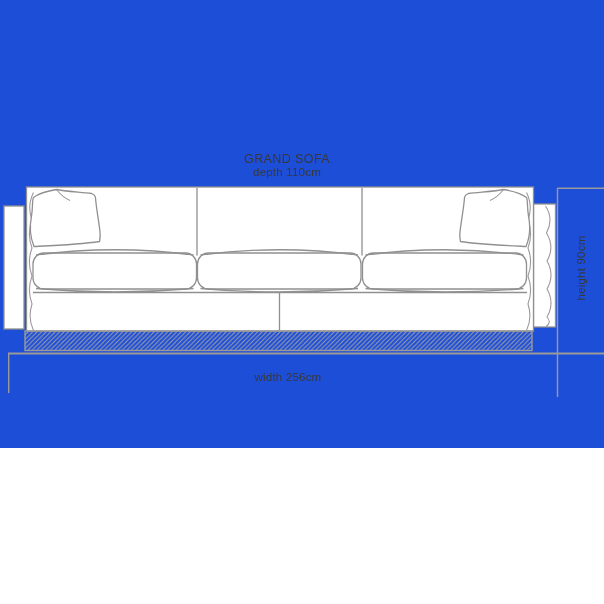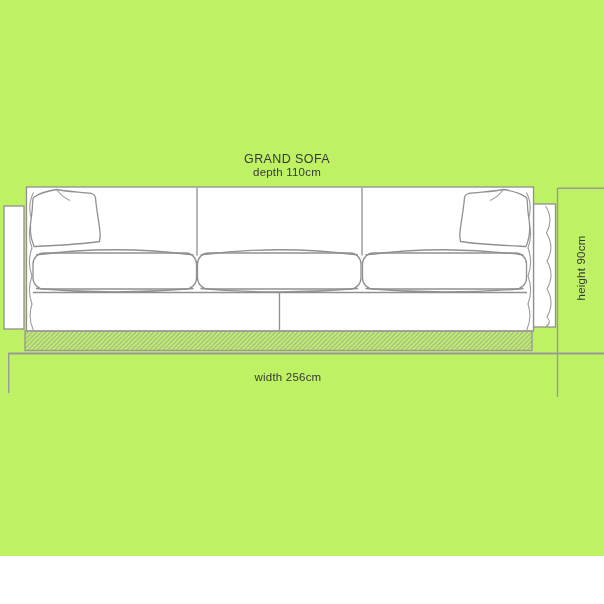--- a/index.html
+++ b/index.html
@@ -4,22 +4,22 @@
 <style>
   html, body {
     margin: 0;
     padding: 0;
     background: #ffffff;
     font-family: "Liberation Sans", sans-serif;
   }
   .canvas {
     position: relative;
     width: 604px;
-    height: 556px;
-    background: #bef264;
+    height: 448px;
+    background: #1d4ed8;
     overflow: hidden;
   }
   svg text {
     fill: #383838;
     font-family: "Liberation Sans", sans-serif;
   }
   .t-title   { font-size: 12.5px; letter-spacing: 0.4px; font-weight: 500; }
   .t-sub     { font-size: 11.5px; letter-spacing: 0.2px; }
   .ln        { stroke: #909090; stroke-width: 1.3; fill: none; }
   .ln-fill   { stroke: #909090; stroke-width: 1.3; fill: #ffffff; }

